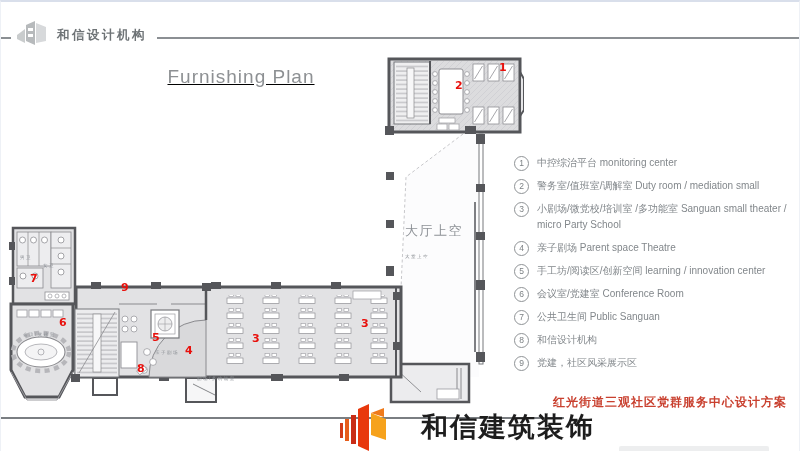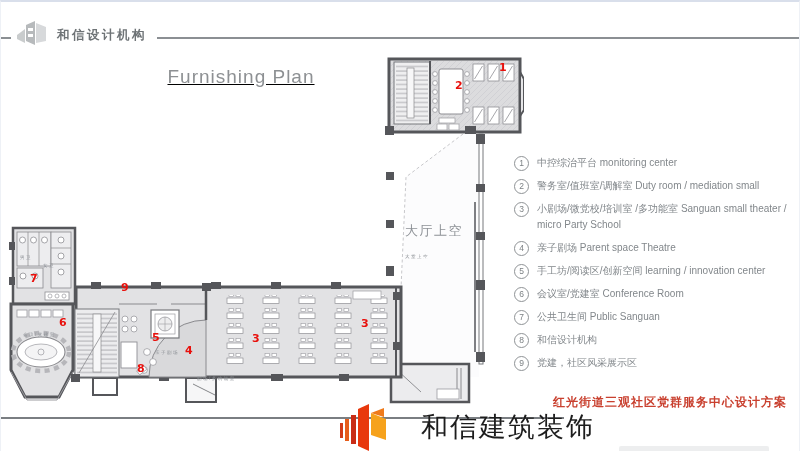--- a/index.html
+++ b/index.html
@@ -28,21 +28,21 @@
   .legend{position:absolute;left:513px;top:153px;width:278px;}
   .legend-item{display:flex;align-items:flex-start;margin-bottom:7px;
                font-size:10px;color:#82878b;line-height:1.6;}
   .lnum{flex:0 0 13px;height:13px;border:1px solid #8f9396;border-radius:50%;
         font-size:8.5px;line-height:13px;text-align:center;margin-right:8px;margin-top:1px;color:#7c8184;}
   .ltext{flex:1;}
   
   .footer-rule{position:absolute;left:0;top:415px;width:563px;height:2px;background:#7a7e82;}
   .footer-logo{position:absolute;left:337px;top:402px;z-index:3;}
   .company{position:absolute;left:420px;top:407px;font-family:"Liberation Serif","DejaVu Serif",serif;
-           font-size:27px;font-weight:normal;color:#1d1d1d;letter-spacing:2px;z-index:3;}
+           font-size:27px;font-weight:bold;color:#1d1d1d;letter-spacing:2px;z-index:3;}
   .project-block{position:absolute;right:12px;top:392px;text-align:left;}
   .project{font-size:12px;font-weight:bold;color:var(--accent-red);letter-spacing:1px;}
   .scheme{font-size:9.5px;color:#a6abaf;letter-spacing:1.5px;margin-top:3px;}
   .ghost-text{position:absolute;right:30px;top:444px;width:150px;height:7px;
               background:#d7d9db;opacity:.45;border-radius:2px;}
 </style>
 </head>
 <body style="--marker-red: #e8100c; --accent-red: #c9402f;">
 
 <div class="header-rule"></div>

